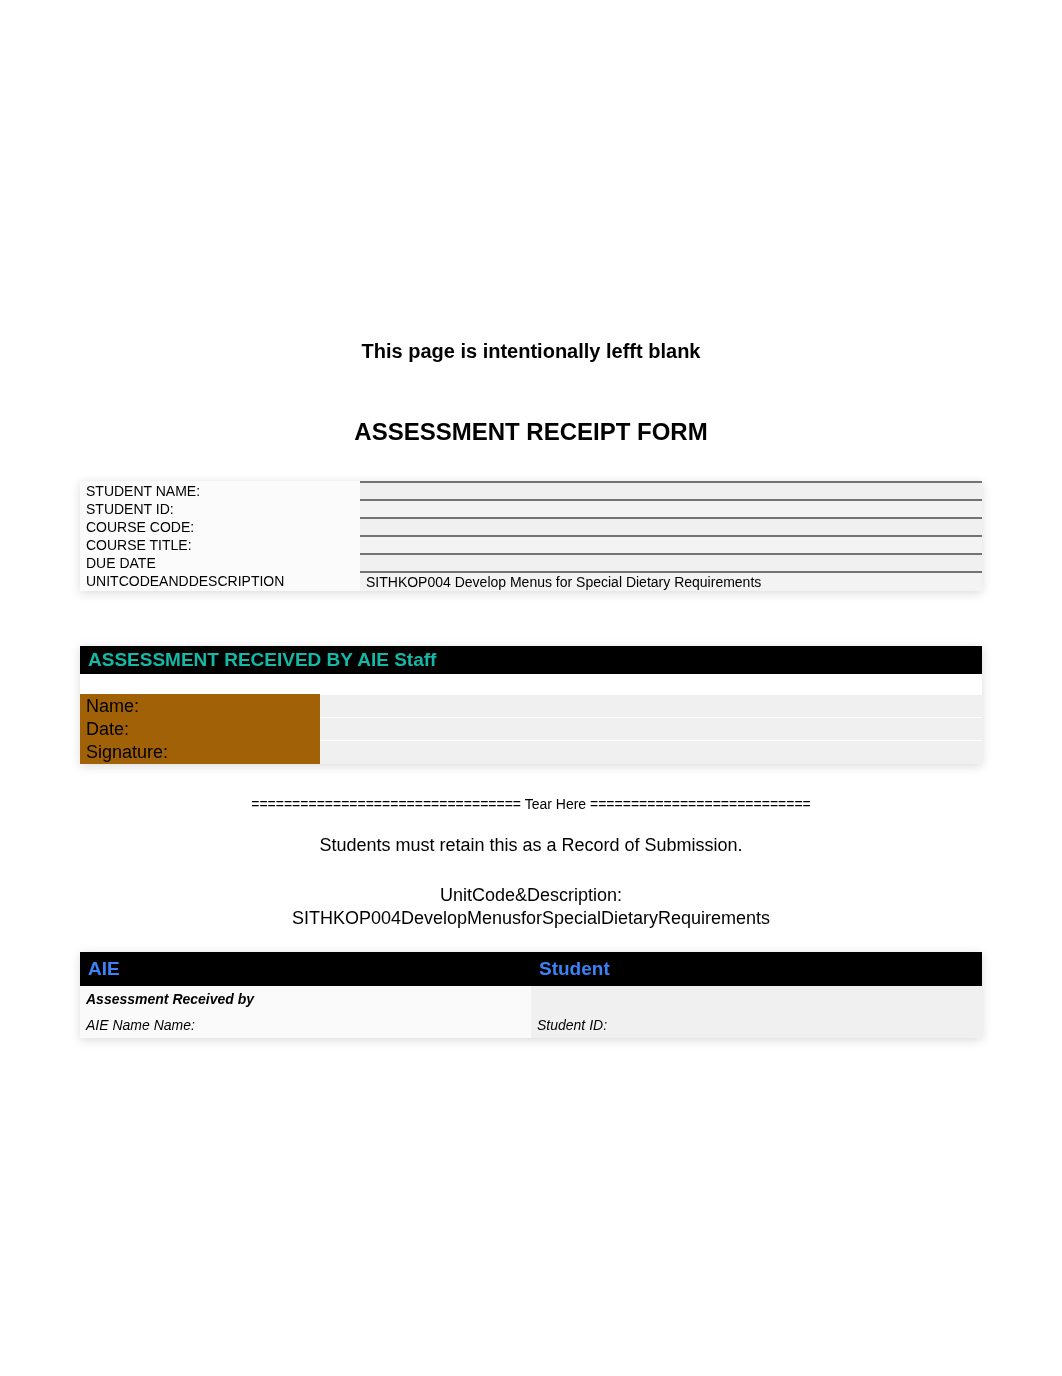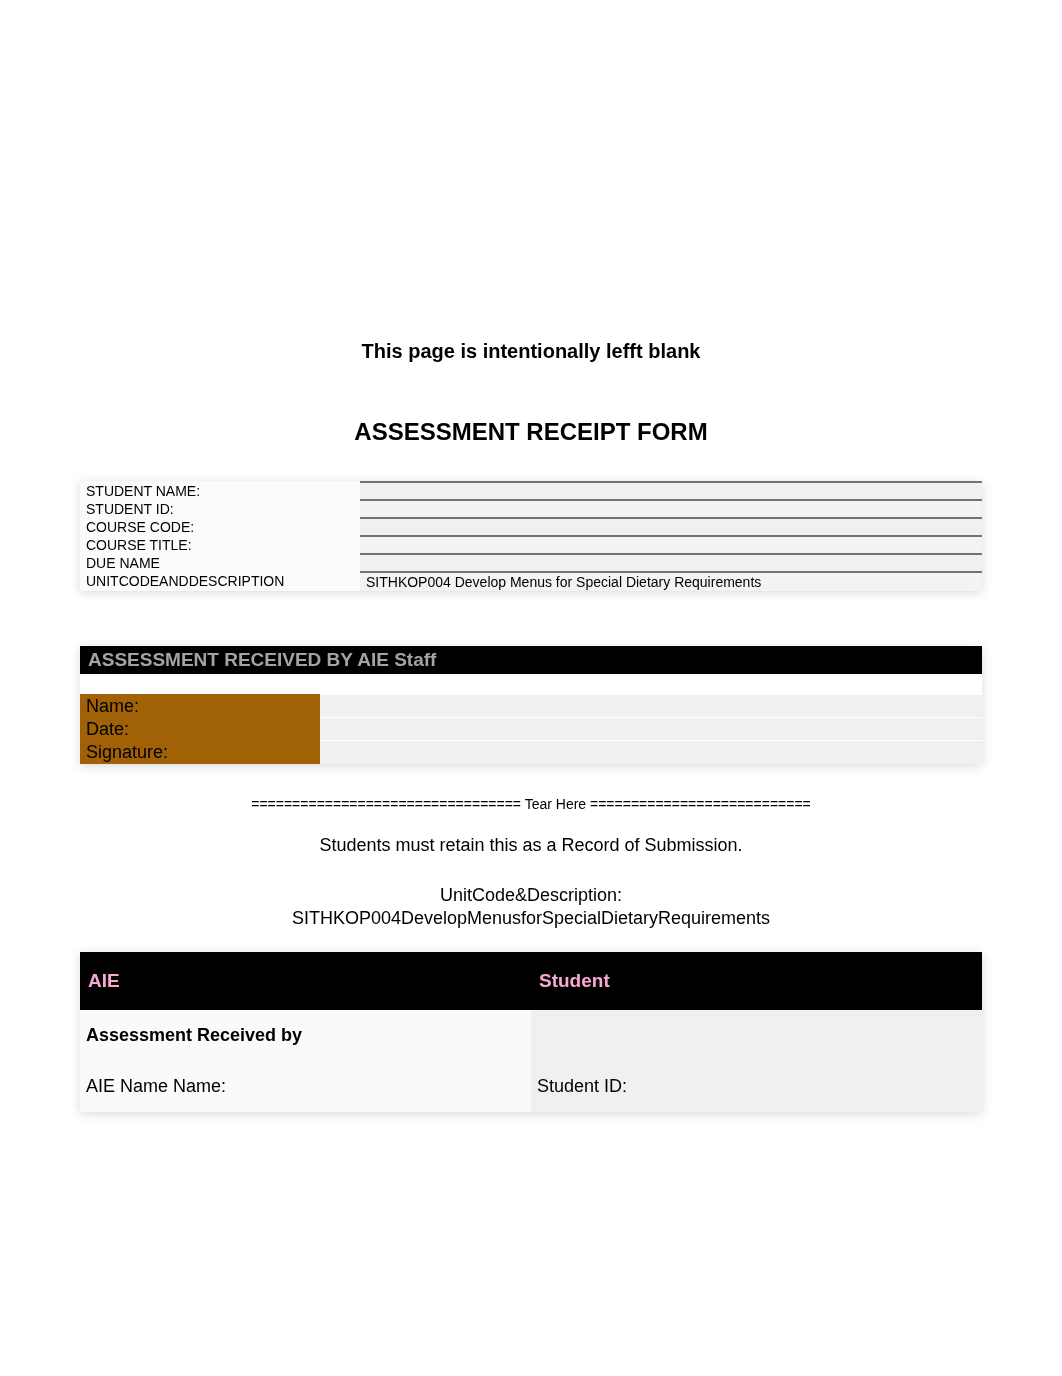--- a/index.html
+++ b/index.html
@@ -71,21 +71,21 @@
       display: inline-block;
       width: 24px;
       text-indent: 0;
     }
     .received-section {
       margin-top: 55px;
       box-shadow: 0 2px 10px rgba(0,0,0,0.15);
     }
     .black-header {
       background: #000000;
-      color: #a3a3a3;
+      color: #14b8a6;
       font-weight: bold;
       font-size: 19px;
       padding: 3px 8px;
     }
     .received-table {
       width: 100%;
       border-collapse: collapse;
       background: #a16207;
       margin-top: 20px;
     }
@@ -120,36 +120,37 @@
       margin-bottom: 22px;
     }
     .bottom-section {
       box-shadow: 0 2px 10px rgba(0,0,0,0.15);
     }
     .bottom-header-row {
       display: flex;
       background: #000000;
     }
     .bottom-header-row .hcell {
-      color: #f9a8d4;
+      color: #3b82f6;
       font-weight: bold;
       font-size: 19px;
-      padding: 18px 8px;
+      padding: 6px 8px;
       width: 50%;
     }
     .bottom-table {
       width: 100%;
       border-collapse: collapse;
       background: #fafafa;
     }
     .bottom-table td {
-      font-size: 18px;
-      padding: 15px 6px;
+      font-size: 14px;
+      padding: 5px 6px;
       vertical-align: top;
       width: 50%;
+      font-style: italic;
     }
     .bottom-table .bold-row td {
       font-weight: bold;
     }
     .bottom-table td.right-val {
       background: #f0f0f0;
     }
   </style>
 </head>
 <body>
@@ -172,21 +173,21 @@
     </tr>
     <tr>
       <td class="label-cell">COURSE CODE:</td>
       <td class="value-cell"></td>
     </tr>
     <tr>
       <td class="label-cell">COURSE TITLE:</td>
       <td class="value-cell"></td>
     </tr>
     <tr>
-      <td class="label-cell">DUE NAME</td>
+      <td class="label-cell">DUE DATE</td>
       <td class="value-cell"></td>
     </tr>
     <tr>
       <td class="label-cell">UNITCODEANDDESCRIPTION</td>
       <td class="value-cell">SITHKOP004 Develop Menus for Special Dietary Requirements</td>
     </tr>
   </tbody>
     </table>
 
 

